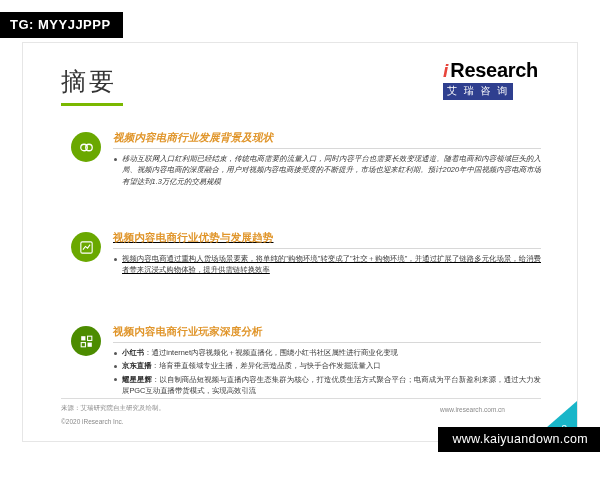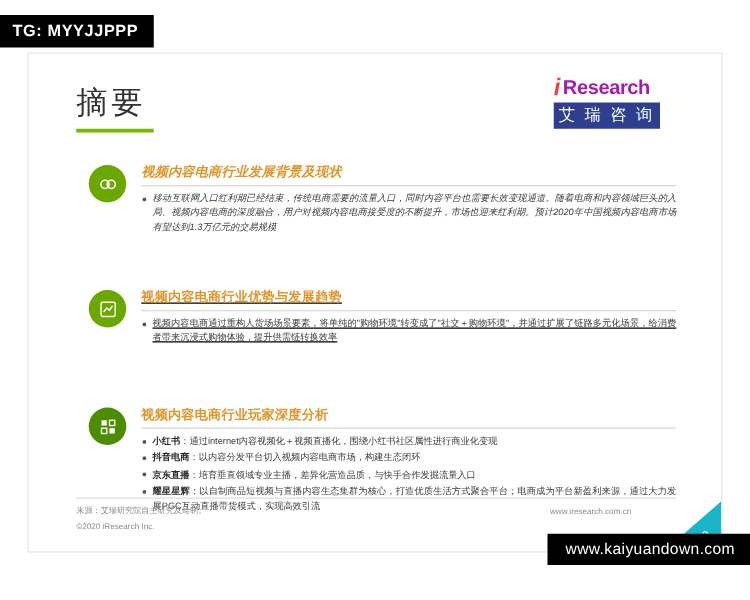--- a/index.html
+++ b/index.html
@@ -68,31 +68,31 @@
     gap: 2px;
   }
   .logo-i {
     color: #e8453c;
     font-size: 19px;
     font-weight: bold;
     font-style: italic;
     line-height: 19px;
   }
   .logo-word {
-    color: #a21caf;
-    font-size: 16px;
+    color: #000000;
+    font-size: 20px;
     font-weight: bold;
     letter-spacing: -0.3px;
     line-height: 19px;
   }
   .logo-cn {
     margin-top: 2px;
     background: #2f3f8f;
     color: #ffffff;
-    font-size: 13px;
+    font-size: 10px;
     letter-spacing: 2px;
     padding: 1px 4px 2px 4px;
     display: inline-block;
   }
 
   
   .block {
     position: absolute;
     left: 48px;
     width: 470px;
@@ -264,21 +264,20 @@
           <rect x="13.5" y="4.5" width="6" height="6" fill="none" stroke="#ffffff" stroke-width="1.5"></rect>
           <rect x="4.5" y="13.5" width="6" height="6" fill="none" stroke="#ffffff" stroke-width="1.5"></rect>
           <rect x="13.5" y="13.5" width="6" height="6" fill="#ffffff"></rect>
         </svg>
       </div>
       <div class="block-body">
         <div class="block-head">视频内容电商行业玩家深度分析</div>
         <div class="block-underline"></div>
         <ul class="bullets">
           <li><b>小红书</b>：通过internet内容视频化＋视频直播化，围绕小红书社区属性进行商业化变现</li>
-          <li><b>抖音电商</b>：以内容分发平台切入视频内容电商市场，构建生态闭环</li>
           <li><b>京东直播</b>：培育垂直领域专业主播，差异化营造品质，与快手合作发掘流量入口</li>
           <li><b>耀星星辉</b>：以自制商品短视频与直播内容生态集群为核心，打造优质生活方式聚合平台；电商成为平台新盈利来源，通过大力发展PGC互动直播带货模式，实现高效引流</li>
         </ul>
       </div>
     </div>
 
     <div class="footer-rule"></div>
     <div class="footer-note">来源：艾瑞研究院自主研究及绘制。</div>
     <div class="footer-copy">©2020 iResearch Inc.</div>
     <div class="footer-url">www.iresearch.com.cn</div>

